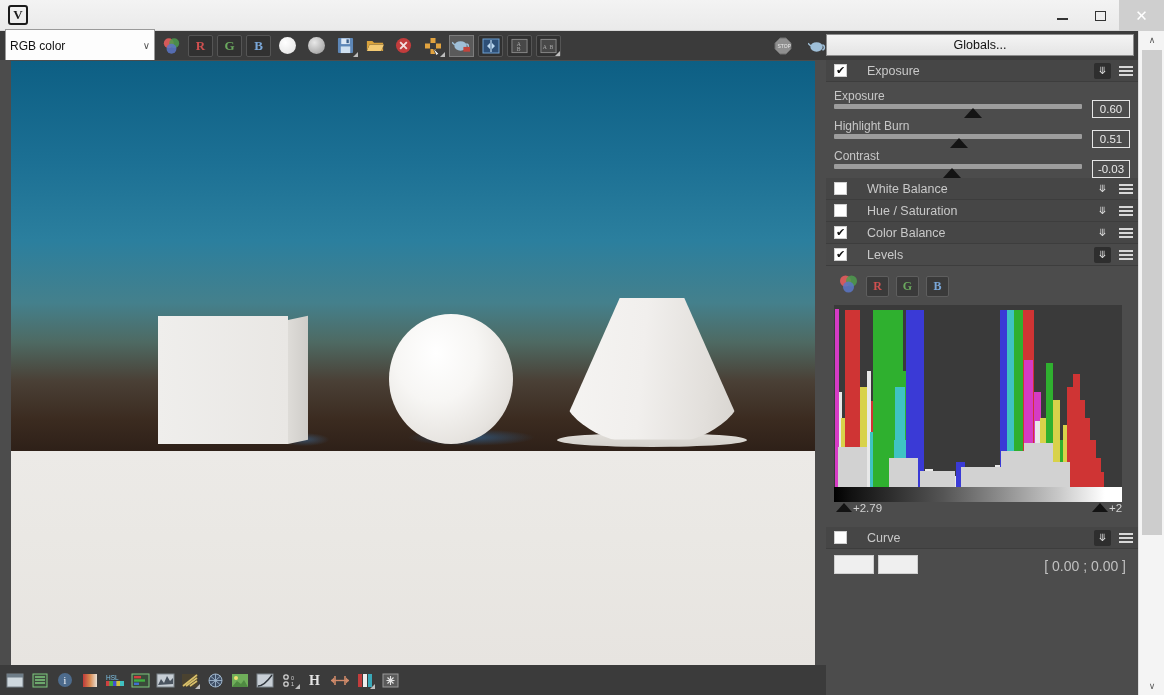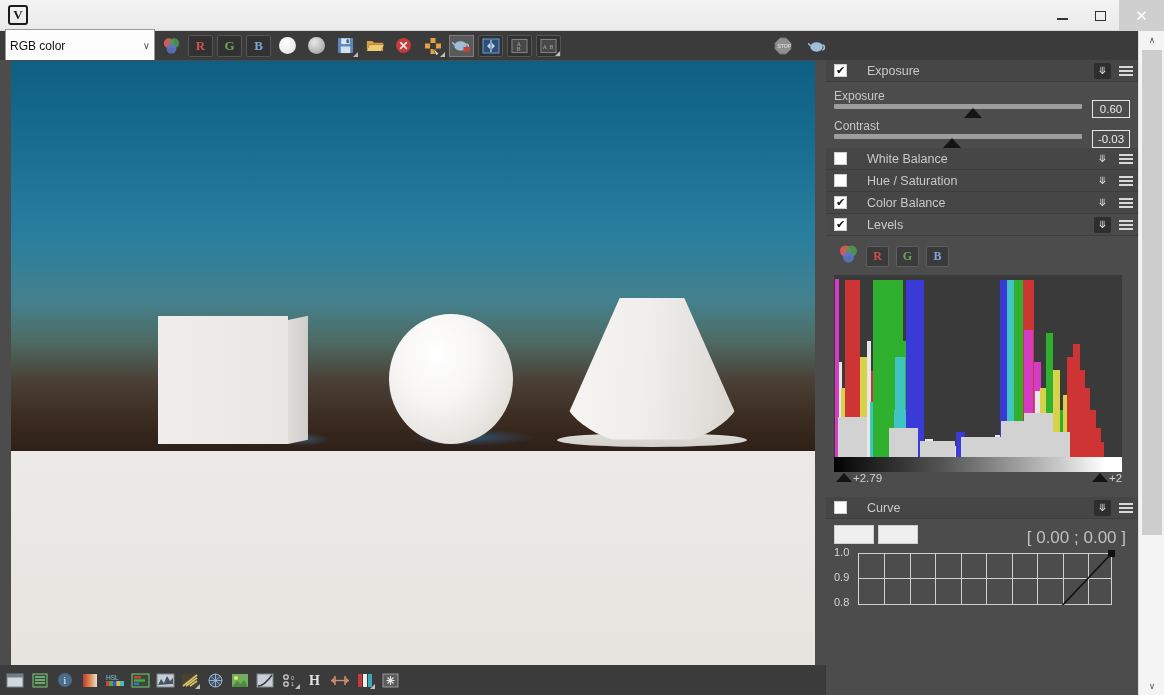--- a/index.html
+++ b/index.html
@@ -192,21 +192,21 @@
     position: absolute; top: 1px; width: 0; height: 0;
     border-left: 8px solid transparent; border-right: 8px solid transparent;
     border-bottom: 9px solid #131313;
   }
   .lvl-txt { position: absolute; top: 0px; font-size: 11.5px; color: #d2d2d2; }
 
   
   .curve-body { padding: 6px 8px 0 8px; position: relative; }
   .curve-swatches { display: flex; gap: 4px; }
   .cw { width: 40px; height: 19px; background: #efefef; border: 1px solid #cfcfcf; }
-  .curve-coord { position: absolute; right: 12px; top: 9px; font-size: 17px; color: #c0c0c0; }
+  .curve-coord { position: absolute; right: 12px; top: 9px; font-size: 14px; color: #c0c0c0; }
   #curve-graph {
     margin-top: 9px; margin-left: 24px; width: 254px; height: 52px;
     background: #4c4c4c; position: relative; border-left: 1px solid #d6d6d6;
   }
   .cgrid { position: absolute; inset: 0; }
   .cgrid i { position: absolute; background: #cfcfcf; }
   .cy-lbl { position: absolute; left: -25px; font-size: 11px; color: #d6d6d6; }
   #curve-dot { position: absolute; right: -3px; top: -3px; width: 7px; height: 7px; background: #111; }
 
   
@@ -337,20 +337,21 @@
       </div>
       <div class="tb">
         <svg width="19" height="15" viewBox="0 0 20 15">
           <ellipse cx="9" cy="8" rx="6.5" ry="5" fill="#9fbfd8"></ellipse>
           <path d="M15 6c3 0 3 5 0 5" stroke="#9fbfd8" stroke-width="1.6" fill="none"></path>
           <path d="M3 7L0 4" stroke="#9fbfd8" stroke-width="1.6"></path>
         </svg>
       </div>
     </div>
 
+    <div id="globals-btn">Globals...</div>
   </div>
 
   <div id="canvas-wrap">
     <div id="render">
       <div id="sky"></div>
       <div id="floor"></div>
       <div id="box-shadow"></div>
       <div id="box3d"></div>
       <div id="sphere-shadow"></div>
       <div id="sphere3d"></div>
@@ -490,20 +491,28 @@
       </span>
     </div>
     <div class="sect-body">
       <div class="slider-row">
         <div class="slider-label">Exposure</div>
         <div class="track-wrap">
           <div class="track"></div>
           <div class="thumb" style="left:130px"></div>
         </div>
         <div class="val-box">0.60</div>
+      </div>
+      <div class="slider-row">
+        <div class="slider-label">Highlight Burn</div>
+        <div class="track-wrap">
+          <div class="track"></div>
+          <div class="thumb" style="left:116px"></div>
+        </div>
+        <div class="val-box">0.51</div>
       </div>
       <div class="slider-row" style="margin-bottom:0">
         <div class="slider-label">Contrast</div>
         <div class="track-wrap">
           <div class="track"></div>
           <div class="thumb" style="left:109px"></div>
         </div>
         <div class="val-box">-0.03</div>
       </div>
     </div>
@@ -659,44 +668,20 @@
             <i></i>
           </span>
       </span>
     </div>
     <div class="curve-body">
       <div class="curve-swatches">
         <span class="cw"></span>
         <span class="cw"></span>
       </div>
       <span class="curve-coord">[ 0.00 ; 0.00 ]</span>
-      <div id="curve-graph">
-        <div class="cgrid">
-          <i style="left:0;top:0;width:100%;height:1px"></i>
-          <i style="left:0;top:25px;width:100%;height:1px"></i>
-          <i style="left:0;bottom:0;width:100%;height:1px"></i>
-          <i style="left:25px;top:0;width:1px;height:100%"></i>
-          <i style="left:51px;top:0;width:1px;height:100%"></i>
-          <i style="left:76px;top:0;width:1px;height:100%"></i>
-          <i style="left:102px;top:0;width:1px;height:100%"></i>
-          <i style="left:127px;top:0;width:1px;height:100%"></i>
-          <i style="left:153px;top:0;width:1px;height:100%"></i>
-          <i style="left:178px;top:0;width:1px;height:100%"></i>
-          <i style="left:204px;top:0;width:1px;height:100%"></i>
-          <i style="left:229px;top:0;width:1px;height:100%"></i>
-          <i style="right:0;top:0;width:1px;height:100%"></i>
-        </div>
-        <svg width="254" height="52" style="position:absolute;left:0;top:0">
-          <path d="M200 56 L252 1" stroke="#111" stroke-width="1.6" fill="none"></path>
-        </svg>
-        <span id="curve-dot"></span>
-        <span class="cy-lbl" style="top:-7px">1.0</span>
-        <span class="cy-lbl" style="top:18px">0.9</span>
-        <span class="cy-lbl" style="top:43px">0.8</span>
-      </div>
     </div>
   </div>
 
   <div id="vscroll">
     <div id="vs-up">∧</div>
     <div id="vs-thumb"></div>
     <div id="vs-down">∨</div>
   </div>
 
 </div>

